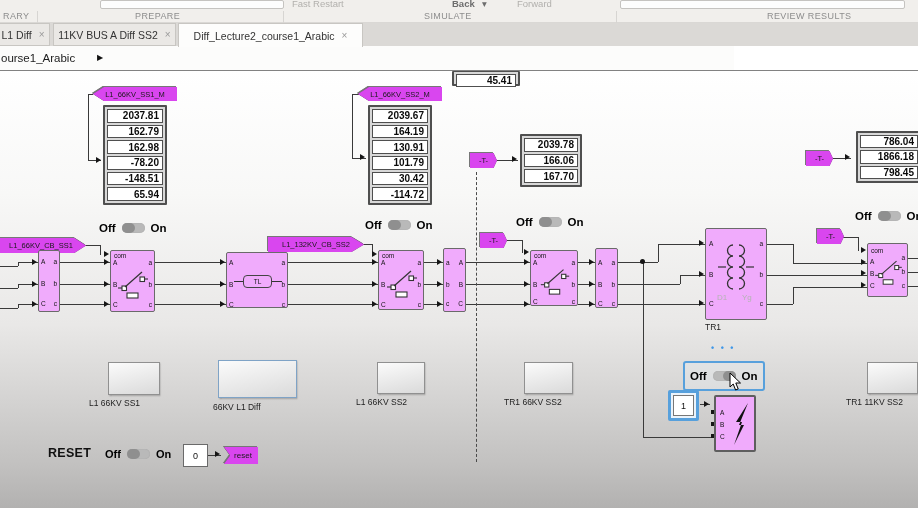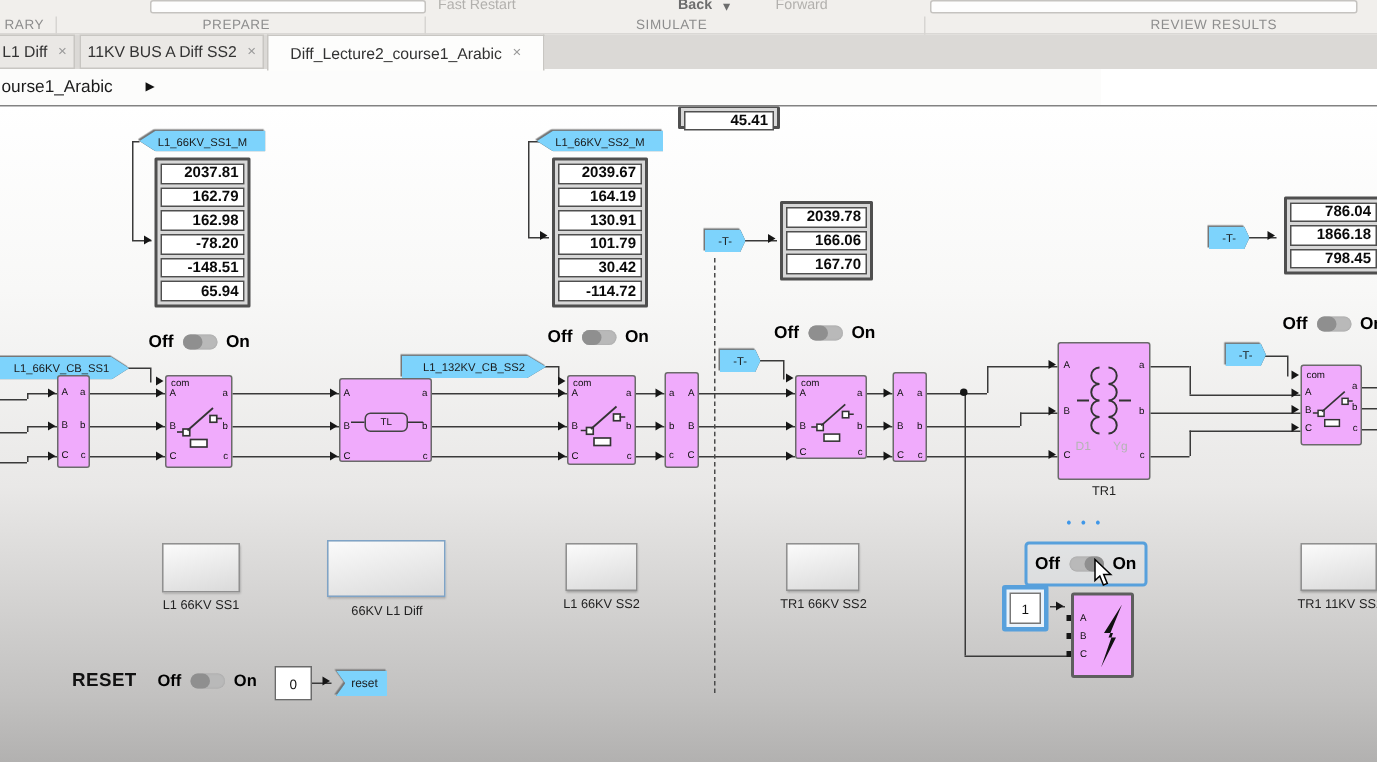--- a/index.html
+++ b/index.html
@@ -27,27 +27,27 @@
 
 .wireH{position:absolute;height:1.2px;background:#3a3a3a}
 .wireV{position:absolute;width:1.2px;background:#3a3a3a}
 .pa{position:absolute;width:0;height:0;border-top:3px solid transparent;border-bottom:3px solid transparent;border-left:5.5px solid #161616}
 .jdot{position:absolute;width:5px;height:5px;border-radius:50%;background:#161616}
 .psq{position:absolute;width:3.5px;height:3.5px;background:#161616}
 .dashline{position:absolute;border-left:1.5px dashed #4a4a4a}
 
 .blk{position:absolute;background:#f0abfc;border:1.5px solid #6a6a6a;border-radius:2px}
 .pl{position:absolute;font-size:6.5px;color:#111;line-height:1}
-.blkLabel{position:absolute;font-size:8.5px;color:#222;text-align:center;white-space:nowrap}
+.blkLabel{position:absolute;font-size:8.5px;color:#222;white-space:nowrap}
 
 .disp{position:absolute;background:#d8d8d8;border:2px solid #4f4f4f;border-radius:1px;padding:2px;display:flex;flex-direction:column;gap:2px}
 .cell{flex:1;background:#fff;border:1px solid #4f4f4f;display:flex;align-items:center;justify-content:flex-end;padding-right:3px;font-size:10px;font-weight:bold;color:#0a0a0a}
 
 .tagw{position:absolute;filter:drop-shadow(.6px .6px .5px #555) drop-shadow(-.6px -.6px .5px #777)}
-.tag{width:100%;height:100%;background:#7dd3fc;display:flex;align-items:center;justify-content:center;font-size:7.5px;color:#1a1a1a;white-space:nowrap}
+.tag{width:100%;height:100%;background:#d946ef;display:flex;align-items:center;justify-content:center;font-size:7.5px;color:#1a1a1a;white-space:nowrap}
 .tagL{clip-path:polygon(13% 0,100% 0,100% 100%,13% 100%,0 50%)}
 .tagR{clip-path:polygon(0 0,87% 0,100% 50%,87% 100%,0 100%)}
 .tagG{clip-path:polygon(0 0,100% 0,100% 100%,0 100%,18% 50%)}
 
 .tog{position:absolute;display:flex;align-items:center;gap:6px;font-weight:bold;font-size:11.5px;color:#000;height:12px}
 .pill{width:23px;height:10px;background:#b9b9b9;border-radius:5px;position:relative;box-shadow:inset 0 0 1px #999}
 .knob{position:absolute;top:0;left:0;width:13px;height:10px;background:#8f8f8f;border-radius:5px}
 .pill.on .knob{left:auto;right:0}
 
 .sub{position:absolute;background:linear-gradient(168deg,#fbfbfb,#dadada);border:1.5px solid #909090;box-shadow:.5px 1px 1.5px rgba(0,0,0,.28)}

